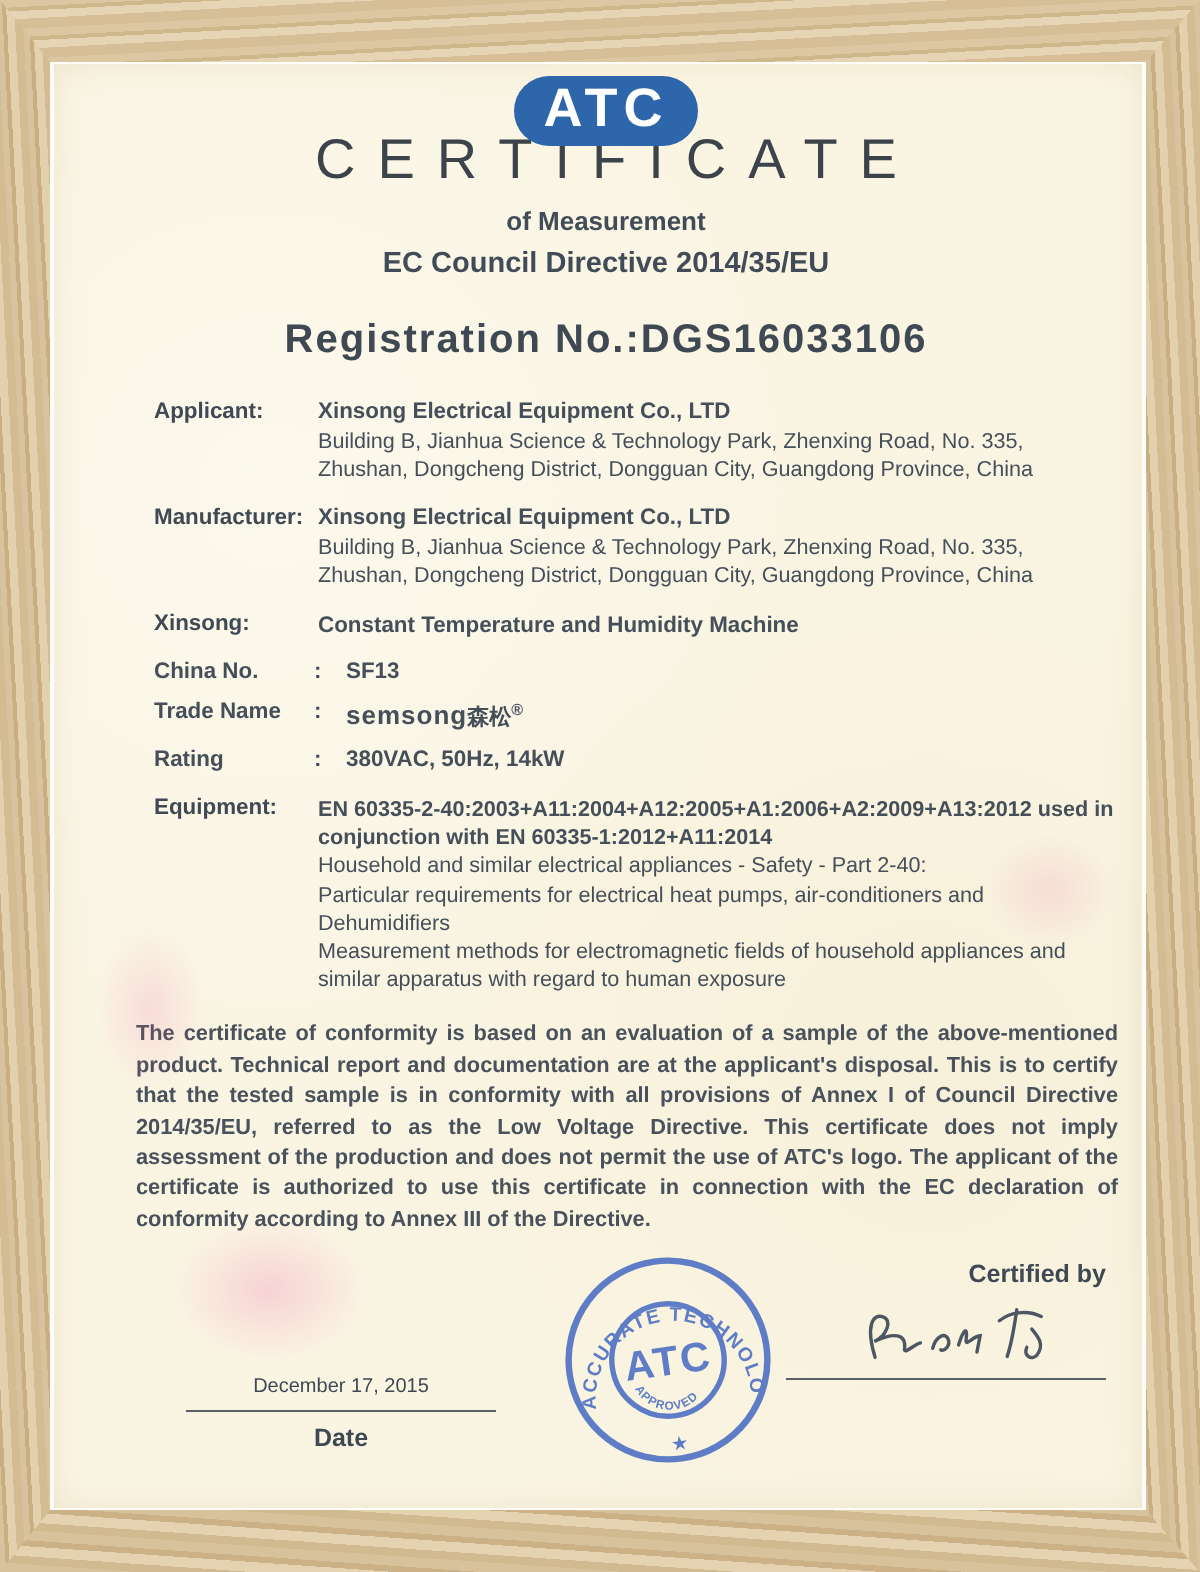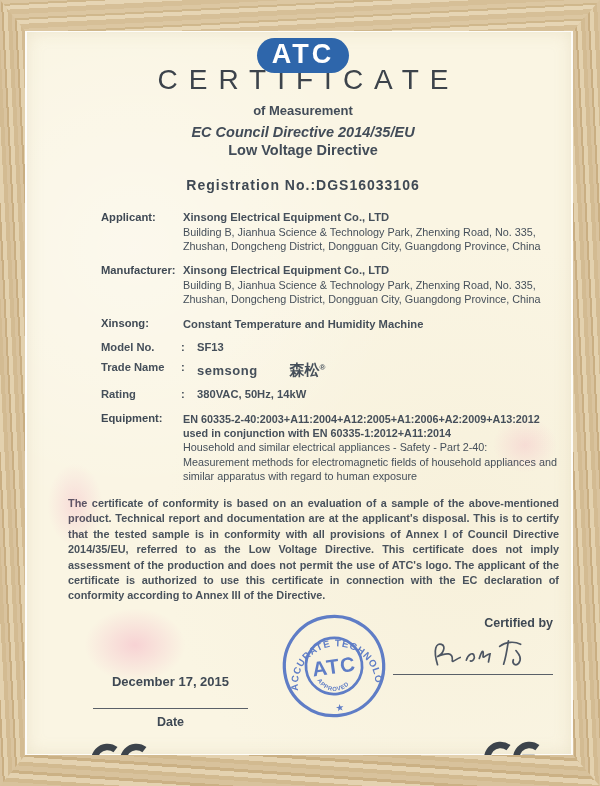--- a/index.html
+++ b/index.html
@@ -53,56 +53,56 @@
     background:#2e66ab; color:#fff;
     border-radius:22px; padding:1px 15px 3px 15px;
     font-size:27px; font-weight:700; letter-spacing:3px;
   }
   .cert-title {
     position:relative; z-index:1; margin-top:-9px;
     font-size:28px; font-weight:400; letter-spacing:11px;
     color:#3c434b; text-indent:11px;
   }
   .subtitle1 { font-weight:700; font-size:13px; margin-top:7px; color:#424c58; }
-  .subtitle2 { font-weight:700; font-size:14.5px; margin-top:6px; color:#424c58;font-style:italic; }
+  .subtitle2 { font-weight:700; font-size:14.5px; margin-top:6px; color:#424c58; }
   .subtitle3 { font-weight:700; font-size:14.5px; margin-top:2px; color:#424c58; }
-  .registration { font-weight:700; font-size:14px; letter-spacing:1px; margin-top:19px; color:#3f4954; }
+  .registration { font-weight:700; font-size:20px; letter-spacing:1px; margin-top:19px; color:#3f4954; }
 
   
   .rows { margin-top:18px; font-size:10.8px; }
-  .row { display:flex; margin-bottom:11px;margin-left:24px; }
+  .row { display:flex; margin-bottom:11px; }
   .row-label { flex:0 0 82px; font-weight:700; font-size:11.2px; color:#3f4954; }
   .row-value { flex:1; padding-right:2px; }
   .company-name { font-weight:700; font-size:11.2px; }
   .address { margin-top:3px; line-height:13.5px; }
   .product-name { font-weight:700; font-size:11.2px; padding-top:1px; }
   .ident-sub { display:flex; margin-bottom:8px; font-weight:700; font-size:11.2px; }
   .ident-name { flex:0 0 80px; }
   .ident-colon { flex:0 0 16px; text-align:left; }
   .brand { font-size:13px; letter-spacing:.5px; font-weight:700; }
-  .brand-cjk { font-size:15px;padding-left:32px; }
+  .brand-cjk { font-size:11px; }
   .brand-reg { font-size:8px; vertical-align:super; }
   .std-lines { line-height:14.2px; }
   .std-bold { font-weight:700; }
 
   
   .paragraph {
     margin:13px 0 0 -9px;
     font-size:10.9px; font-weight:700; color:#49525c;
     text-align:justify; line-height:15.4px;
   }
 
   
   .bottom-zone { position:relative; height:130px; margin-left:-9px; }
   .certified { position:absolute; right:6px; top:12px; width:160px; text-align:right; }
   .certified-label { font-weight:700; font-size:12.5px; color:#3f4954; }
   .signature-svg { margin-top:2px; }
   .sig-line { border-bottom:1.3px solid #5a6068; margin-top:-4px; }
   .date-block { position:absolute; left:25px; top:70px; width:155px; text-align:center; }
-  .date-value { font-weight:700; font-size:13px; color:#3f4954; padding-bottom:19px;
+  .date-value { font-weight:400; font-size:10px; color:#3f4954; padding-bottom:6px;
     border-bottom:1.5px solid #5a6068; }
   .date-label { font-weight:700; font-size:12.5px; margin-top:6px; color:#3f4954; }
   .stamp { position:absolute; left:212px; top:8px; opacity:.88; transform:rotate(-8deg); }
 
   
   .ce-row { position:relative; height:58px; margin-left:-9px; }
   .ce-left { position:absolute; left:22px; top:4px; }
   .ce-right { position:absolute; right:14px; top:2px; }
 </style>
 </head>
@@ -116,21 +116,20 @@
 <div class="paper">
   <div class="smudge smudge1"></div>
   <div class="smudge smudge2"></div>
   <div class="smudge smudge3"></div>
 
   <div class="header">
     <div class="logo-pill">ATC</div>
     <div class="cert-title">CERTIFICATE</div>
     <div class="subtitle1">of Measurement</div>
     <div class="subtitle2">EC Council Directive 2014/35/EU</div>
-    <div class="subtitle3">Low Voltage Directive</div>
     <div class="registration">Registration No.:DGS16033106</div>
   </div>
 
   <div class="rows">
 
     <div class="row">
       <div class="row-label">Applicant:</div>
       <div class="row-value">
         <div class="company-name">Xinsong Electrical Equipment Co., LTD</div>
         <div class="address">Building B, Jianhua Science &amp; Technology Park, Zhenxing Road, No. 335, Zhushan, Dongcheng District, Dongguan City, Guangdong Province, China</div>
@@ -146,21 +145,21 @@
     </div>
 
     <div class="row">
       <div class="row-label">Xinsong:</div>
       <div class="row-value product-name">Constant Temperature and Humidity Machine</div>
     </div>
 
     <div class="row" style="margin-bottom:4px;">
       <div class="row-value">
         <div class="ident-sub">
-          <span class="ident-name">Model No.</span>
+          <span class="ident-name">China No.</span>
           <span class="ident-colon">:</span>
           <span>SF13</span>
         </div>
         <div class="ident-sub">
           <span class="ident-name">Trade Name</span>
           <span class="ident-colon">:</span>
           <span><span class="brand">semsong</span><span class="brand-cjk">森松</span><span class="brand-reg">®</span></span>
         </div>
         <div class="ident-sub">
           <span class="ident-name">Rating</span>
@@ -168,20 +167,21 @@
           <span>380VAC, 50Hz, 14kW</span>
         </div>
       </div>
     </div>
 
     <div class="row">
       <div class="row-label">Equipment:</div>
       <div class="row-value std-lines">
         <div class="std-bold">EN 60335-2-40:2003+A11:2004+A12:2005+A1:2006+A2:2009+A13:2012 used in conjunction with EN 60335-1:2012+A11:2014</div>
         <div>Household and similar electrical appliances - Safety - Part 2-40:</div>
+        <div>Particular requirements for electrical heat pumps, air-conditioners and Dehumidifiers</div>
         <div>Measurement methods for electromagnetic fields of household appliances and similar apparatus with regard to human exposure</div>
       </div>
     </div>
   </div>
 
   <div class="paragraph">The certificate of conformity is based on an evaluation of a sample of the above-mentioned product. Technical report and documentation are at the applicant's disposal. This is to certify that the tested sample is in conformity with all provisions of Annex I of Council Directive 2014/35/EU, referred to as the Low Voltage Directive. This certificate does not imply assessment of the production and does not permit the use of ATC's logo. The applicant of the certificate is authorized to use this certificate in connection with the EC declaration of conformity according to Annex III of the Directive.</div>
 
   <div class="bottom-zone">
     <div class="certified">
       <div class="certified-label">Certified by</div>

